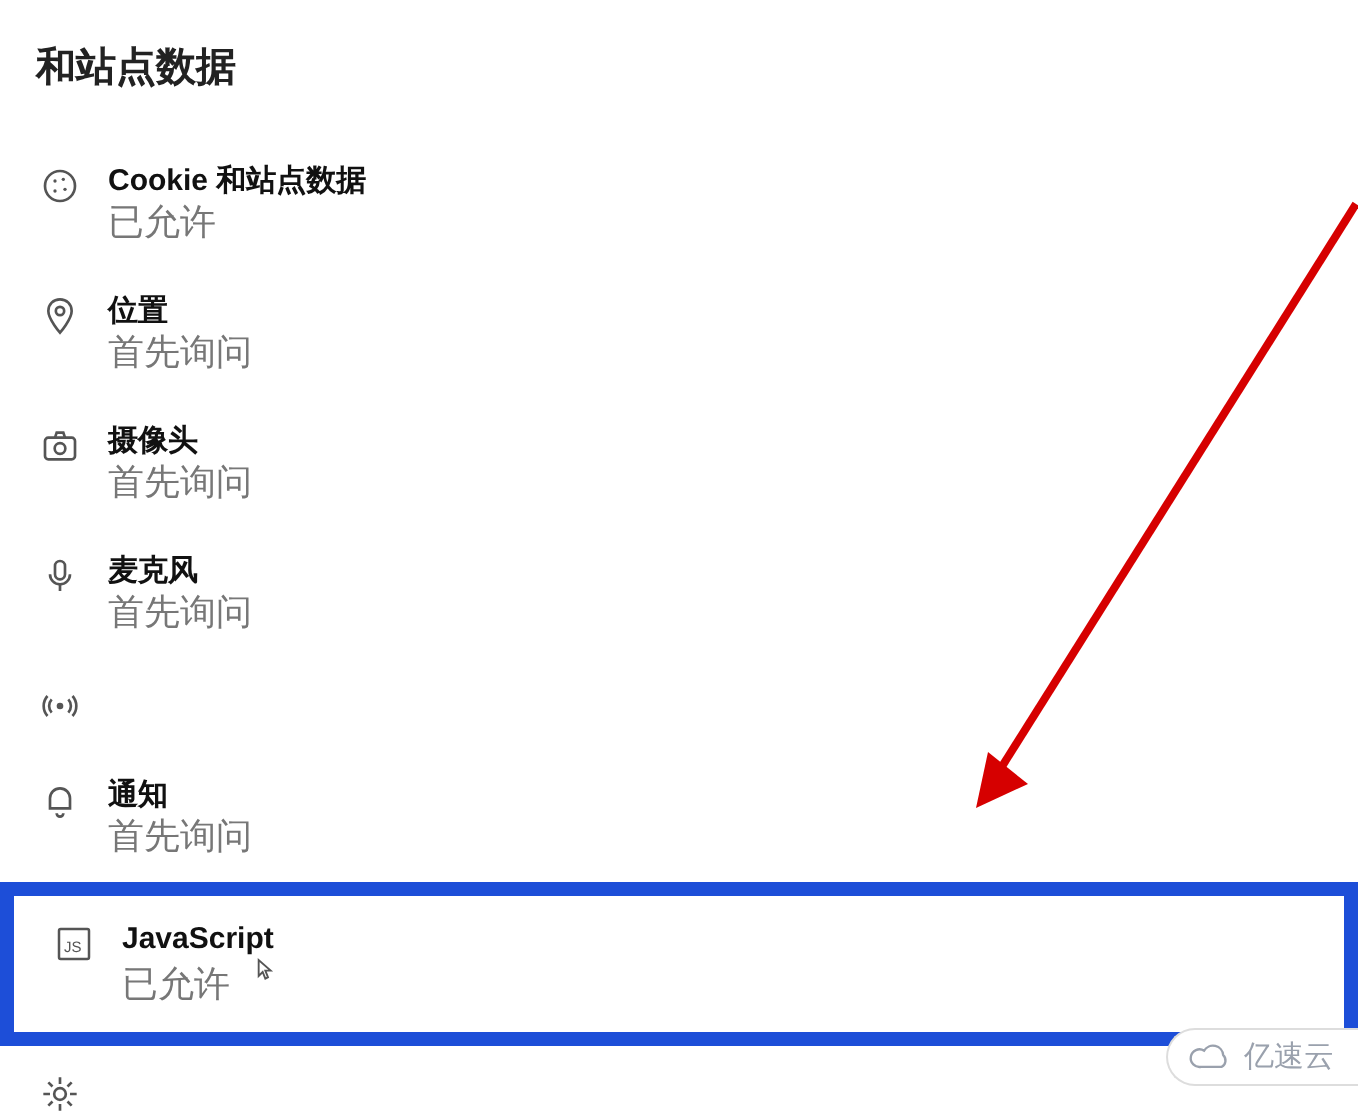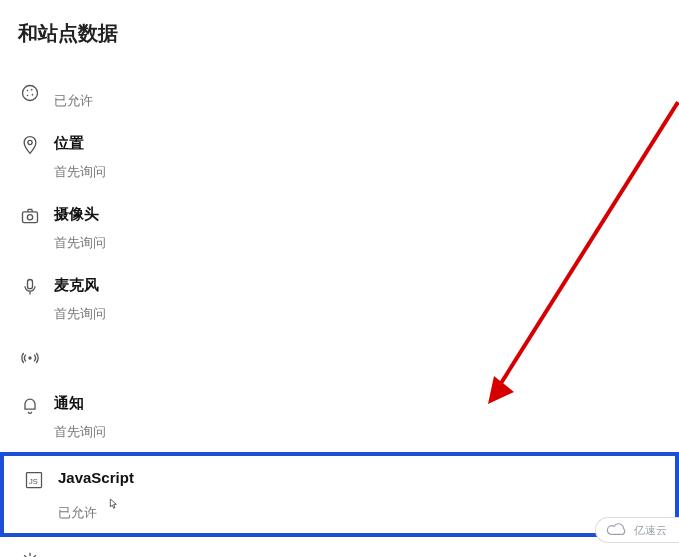--- a/index.html
+++ b/index.html
@@ -43,44 +43,44 @@
   .item .text {
     padding-left: 12px;
   }
   .label {
     font-size: 15px;
     font-weight: 700;
     color: #111;
     line-height: 1.3;
   }
   .status {
-    font-size: 13px;
+    font-size: 18px;
     color: #777;
-    margin-top: 12px;
+    margin-top: 0;
     line-height: 1.2;
   }
   .highlight {
-    border: 4px solid #1d4ed8;
+    border: 7px solid #1d4ed8;
   }
   .cursor {
     position: relative;
     display:inline-block;
     margin-left:4px;
     top:-3px;
   }
   .watermark {
     position: absolute;
     right: 0;
     bottom: 14px;
     background: #fff;
     border: 1px solid #ddd;
     border-right: none;
     border-radius: 30px 0 0 30px;
     padding: 4px 12px 4px 10px;
-    font-size: 11px;
+    font-size: 15px;
     color: #9aa1ad;
     display: flex;
     align-items: center;
     gap: 6px;
   }
   .arrow-svg {
     position:absolute;
     top:0; left:0;
     pointer-events:none;
   }
@@ -95,20 +95,21 @@
     <span class="icon">
       <svg width="20" height="20" viewBox="0 0 24 24" fill="none" stroke="#555" stroke-width="1.6">
         <circle cx="12" cy="12" r="9"></circle>
         <circle cx="9" cy="9" r="1" fill="#555" stroke="none"></circle>
         <circle cx="14" cy="8" r="1" fill="#555" stroke="none"></circle>
         <circle cx="15" cy="14" r="1" fill="#555" stroke="none"></circle>
         <circle cx="9" cy="15" r="1" fill="#555" stroke="none"></circle>
       </svg>
     </span>
     <div class="text">
+      <div class="label">Cookie 和站点数据</div>
       <div class="status">已允许</div>
     </div>
   </div>
 
   <div class="item">
     <span class="icon">
       <svg width="20" height="20" viewBox="0 0 24 24" fill="none" stroke="#555" stroke-width="1.6">
         <path d="M12 2 C8 2 5 5 5 9 c0 5 7 13 7 13 s7-8 7-13 C19 5 16 2 12 2 Z"></path>
         <circle cx="12" cy="9" r="2.5"></circle>
       </svg>

